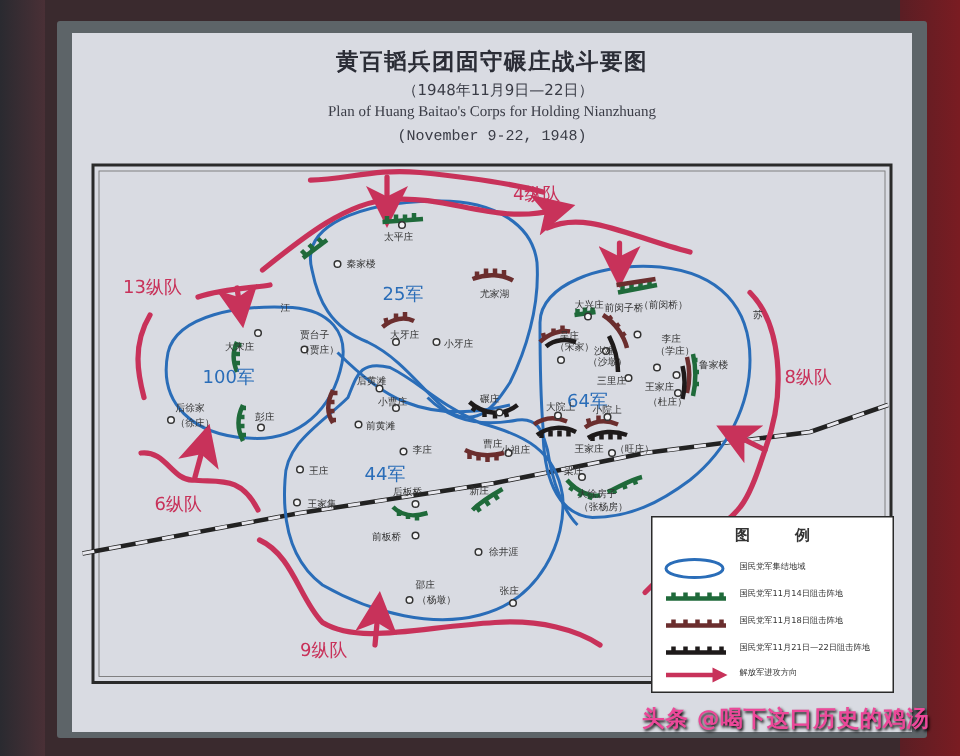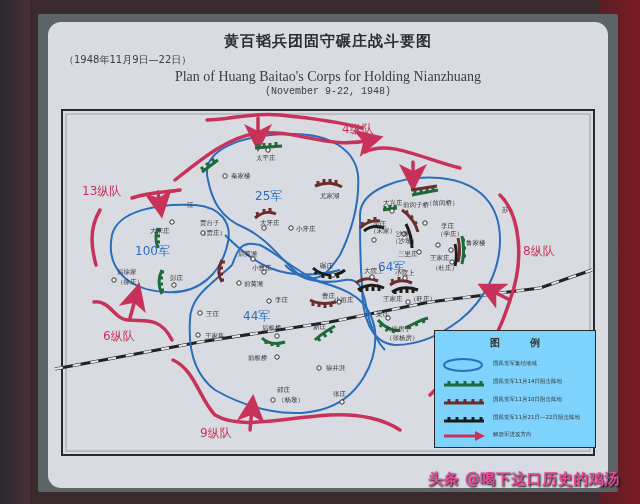--- a/index.html
+++ b/index.html
@@ -1,28 +1,28 @@
 <!DOCTYPE html>
 <html><head>
   <meta charset="utf-8">
   <style>
     html, body { margin: 0; padding: 0; }
     body { width: 640px; height: 504px; overflow: hidden; position: relative;
       background: #3a2a2e; font-family: "DejaVu Sans", sans-serif; }
     .bg-left { position: absolute; left: 0; top: 0; width: 30px; height: 504px; background: linear-gradient(90deg,#2a2a30,#4a3036); }
     .bg-right { position: absolute; right: 0; top: 0; width: 40px; height: 504px; background: linear-gradient(90deg,#5a1e24,#7a1c22); }
     .frame { position: absolute; left: 38px; top: 14px; width: 580px; height: 478px; background: #5d6468; border-radius: 2px; }
-    .board { position: absolute; left: 48px; top: 22px; width: 560px; height: 466px; background: #d9dbe2; border-radius: 13px; }
+    .board { position: absolute; left: 48px; top: 22px; width: 560px; height: 466px; background: #d9dbe2; }
     .title-zh { position: absolute; left: 0; width: 100%; top: 10px; text-align: center; font-size: 15px; font-weight: bold; color: #2b2d36; letter-spacing: 1px; }
-    .title-date { position: absolute; left: 16px; width: 100%; top: 31px; font-size: 10px; color: #3a3c46; }
-    .title-en { position: absolute; left: 0; width: 100%; top: 47px; text-align: center; font-size: 14px; color: #3a3c46; font-family: "Liberation Serif", serif; }
+    .title-date { position: absolute; left: 4px; width: 100%; top: 31px; text-align: center; font-size: 10px; color: #3a3c46; }
+    .title-en { position: absolute; left: 0; width: 100%; top: 47px; text-align: center; font-size: 10px; color: #3a3c46; font-family: "Liberation Serif", serif; }
     .title-en2 { position: absolute; left: 0; width: 100%; top: 64px; text-align: center; font-size: 10px; color: #3a3c46; font-family: Liberation Mono, monospace; }
     .map-svg { position: absolute; left: 0; top: 0; }
     .watermark { position: absolute; left: 428px; top: 470px; font-size: 15px; color: #ec4899; text-shadow: 1px 1px 2px #000; font-weight: bold; letter-spacing: 0.5px; }
-    .legend { position: absolute; left: 434px; top: 330px; width: 160px; height: 116px; border: 1.5px solid #2a2a2a; background: #7dd3fc; }
+    .legend { position: absolute; left: 434px; top: 344px; width: 160px; height: 116px; border: 1.5px solid #2a2a2a; background: #ffffff; }
     .legend-title { position: absolute; top: 5px; left: 0; width: 100%; text-align: center; font-size: 10px; font-weight: bold; color: #333; letter-spacing: 30px; padding-left: 30px; box-sizing: border-box; }
     .legend-row { position: absolute; left: 6px; width: 150px; height: 16px; }
     .legend-row .lbl { position: absolute; left: 52px; top: 3px; font-size: 5.5px; color: #333; white-space: nowrap; }
     .legend-row svg { position: absolute; left: 0; top: 0; }
   </style>
 </head>
 <body>
 
 <div class="bg-left"></div>
 <div class="bg-right"></div>

